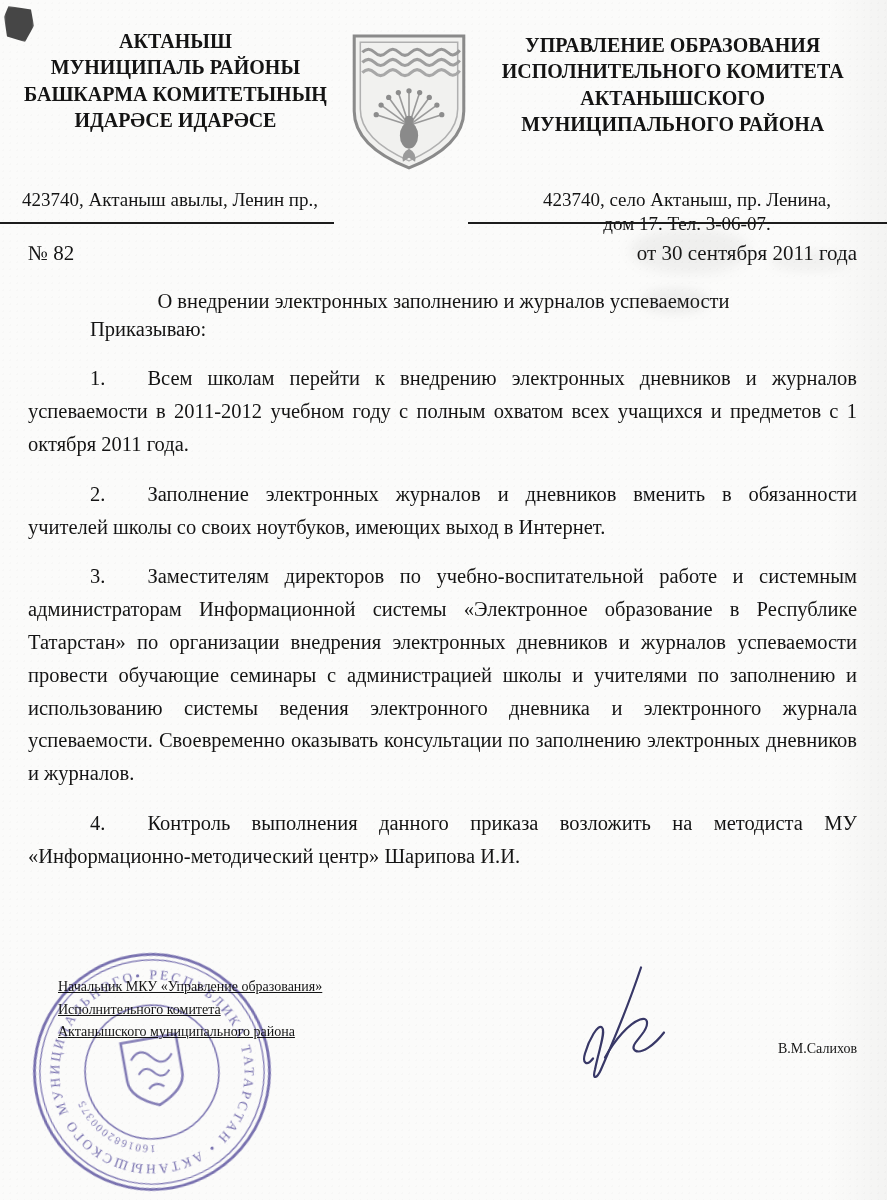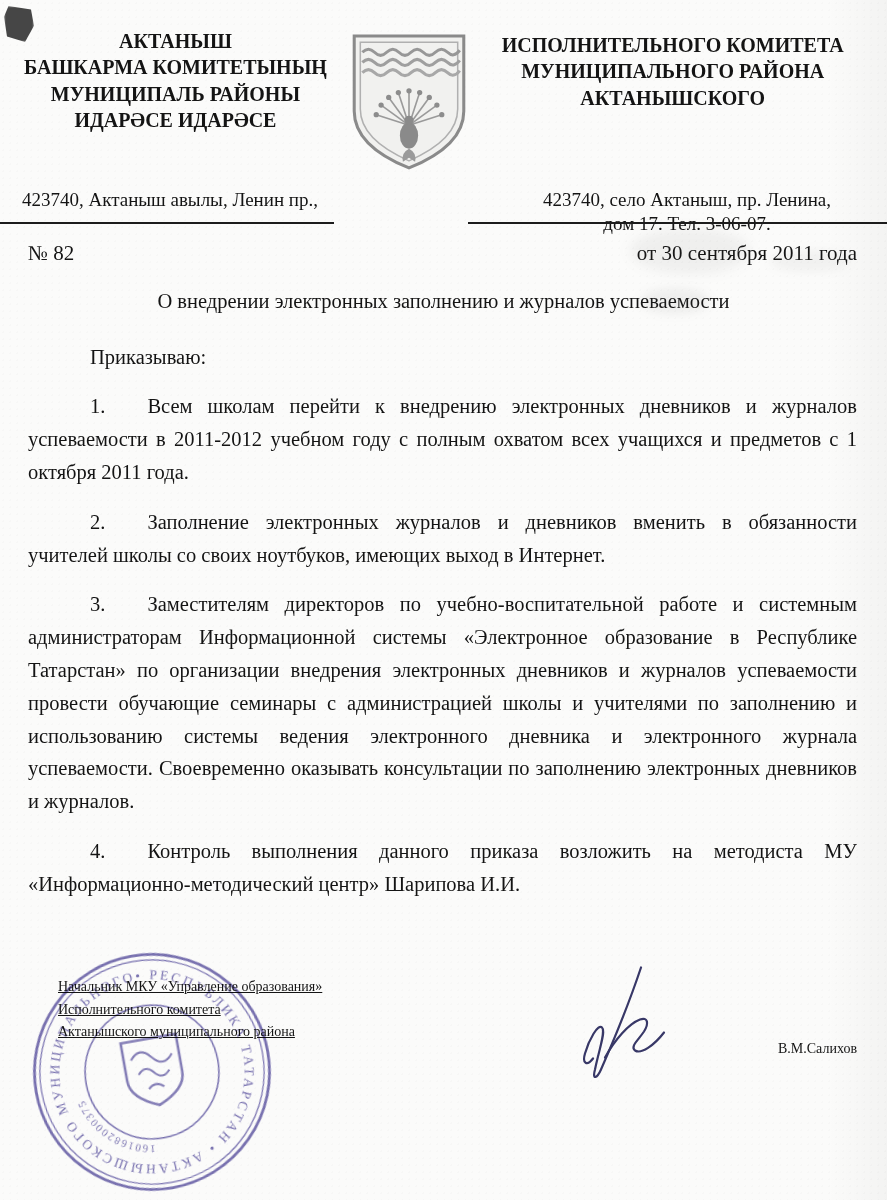--- a/index.html
+++ b/index.html
@@ -27,21 +27,21 @@
   .addr-right{width:400px;}
   .rule{position:absolute;border-top:2px solid #1c1c1c;height:0;}
   .rule-left{top:222px;left:0;width:334px;}
   .rule-right{top:222px;left:468px;width:419px;}
   
   .doc-type{text-align:center;font-size:21px;margin-top:8px;}
   .num-date{display:flex;justify-content:space-between;margin:4px 30px 0 28px;font-size:21px;}
   .doc-title{text-align:center;font-size:20.5px;margin-top:24px;}
   
   .bodytext{margin:0 30px 0 28px;font-size:20.5px;line-height:1.6;text-align:justify;}
-  .preamble{margin-top:28px;text-indent:62px;text-align:left;}
+  .preamble{text-indent:62px;text-align:left;}
   .item{margin-top:17px;text-indent:62px;}
   .item-gap{display:inline-block;width:42px;}
   
   .sig-block{position:absolute;top:976px;left:58px;right:30px;font-size:14px;line-height:1.62;text-decoration:underline;}
   .sig-line{display:block;}
   .sig-name{position:absolute;right:0;top:62px;}
   
   .stamp{position:absolute;left:28px;top:948px;width:248px;height:248px;
     transform:rotate(-10deg);opacity:0.8;mix-blend-mode:multiply;filter:blur(0.4px);}
   .autograph{position:absolute;left:545px;top:960px;width:150px;height:128px;}
@@ -54,22 +54,22 @@
   .smudge3{left:770px;top:250px;width:80px;height:22px;background:rgba(90,90,90,0.06);border-radius:50%;filter:blur(5px);}
 </style>
 </head>
 <body>
 
 <div class="page">
 
   <div class="header">
     <div class="org org-left">
       <span>АКТАНЫШ</span>
+      <span>МУНИЦИПАЛЬ РАЙОНЫ</span>
       <span>БАШКАРМА КОМИТЕТЫНЫҢ</span>
-      <span>МУНИЦИПАЛЬ РАЙОНЫ</span>
       <span>ИДАРӘСЕ ИДАРӘСЕ</span>
     </div>
 
     <div class="emblem-wrap">
       <svg width="126" height="140" viewBox="0 0 120 138" aria-hidden="true">
         <path d="M6,4 H114 V78 Q114,112 60,134 Q6,112 6,78 Z" fill="#f1f1ef" stroke="#8a8a8a" stroke-width="3"></path>
         <path d="M12,10 H108 V76 Q108,106 60,127 Q12,106 12,76 Z" fill="none" stroke="#b0b0b0" stroke-width="1.5"></path>
         <path d="M14,20 q6,-6 12,0 t12,0 t12,0 t12,0 t12,0 t12,0 t12,0 t12,-2" fill="none" stroke="#979797" stroke-width="3"></path>
         <path d="M14,30 q6,-6 12,0 t12,0 t12,0 t12,0 t12,0 t12,0 t12,0 t12,-2" fill="none" stroke="#9f9f9f" stroke-width="3"></path>
         <path d="M14,40 q6,-6 12,0 t12,0 t12,0 t12,0 t12,0 t12,0 t12,0 t12,-2" fill="none" stroke="#a8a8a8" stroke-width="3"></path>
@@ -95,23 +95,24 @@
             <circle cx="87.5" cy="72" r="2.6"></circle>
           <circle cx="92.3" cy="81.5" r="2.6"></circle>
         </g>
         <ellipse cx="60" cy="102" rx="9" ry="13" fill="#8a8a8a"></ellipse>
         <circle cx="60" cy="87" r="4.5" fill="#8a8a8a"></circle>
         <path d="M60,115 q-8,4 -6,13 q6,-4 6,-4 q0,0 6,4 q2,-9 -6,-13" fill="#9a9a9a"></path>
       </svg>
     </div>
 
     <div class="org org-right">
+      <span>УПРАВЛЕНИЕ ОБРАЗОВАНИЯ</span>
       <span>ИСПОЛНИТЕЛЬНОГО КОМИТЕТА</span>
+      <span>АКТАНЫШСКОГО</span>
       <span>МУНИЦИПАЛЬНОГО РАЙОНА</span>
-      <span>АКТАНЫШСКОГО</span>
     </div>
   </div>
 
   <div class="addresses">
     <div class="addr-left">
       <span class="addr">423740, Актаныш авылы, Ленин пр.,</span>
     </div>
     <div class="addr-right">
       <span class="addr">423740, село Актаныш, пр. Ленина,</span>
       <span class="addr">дом 17. Тел. 3-06-07.</span>

